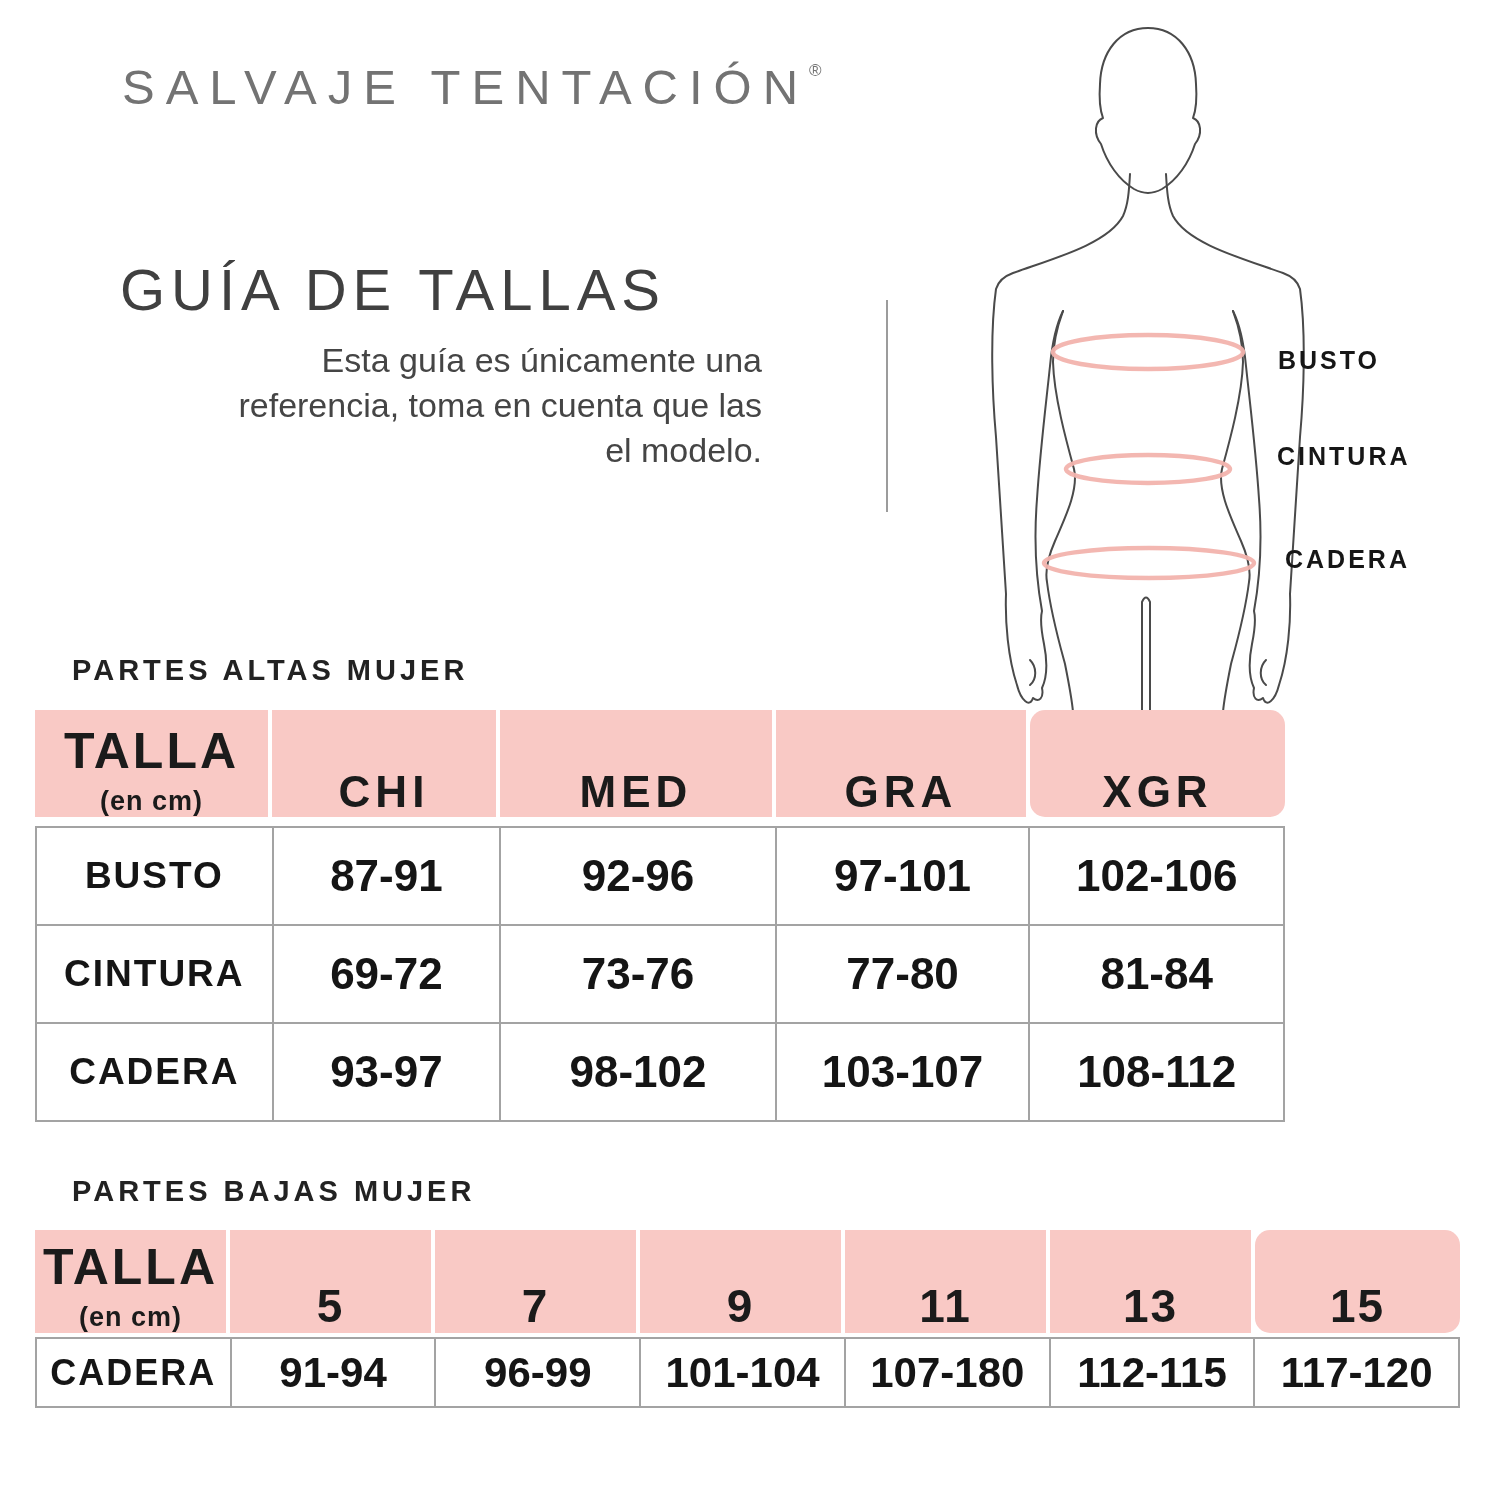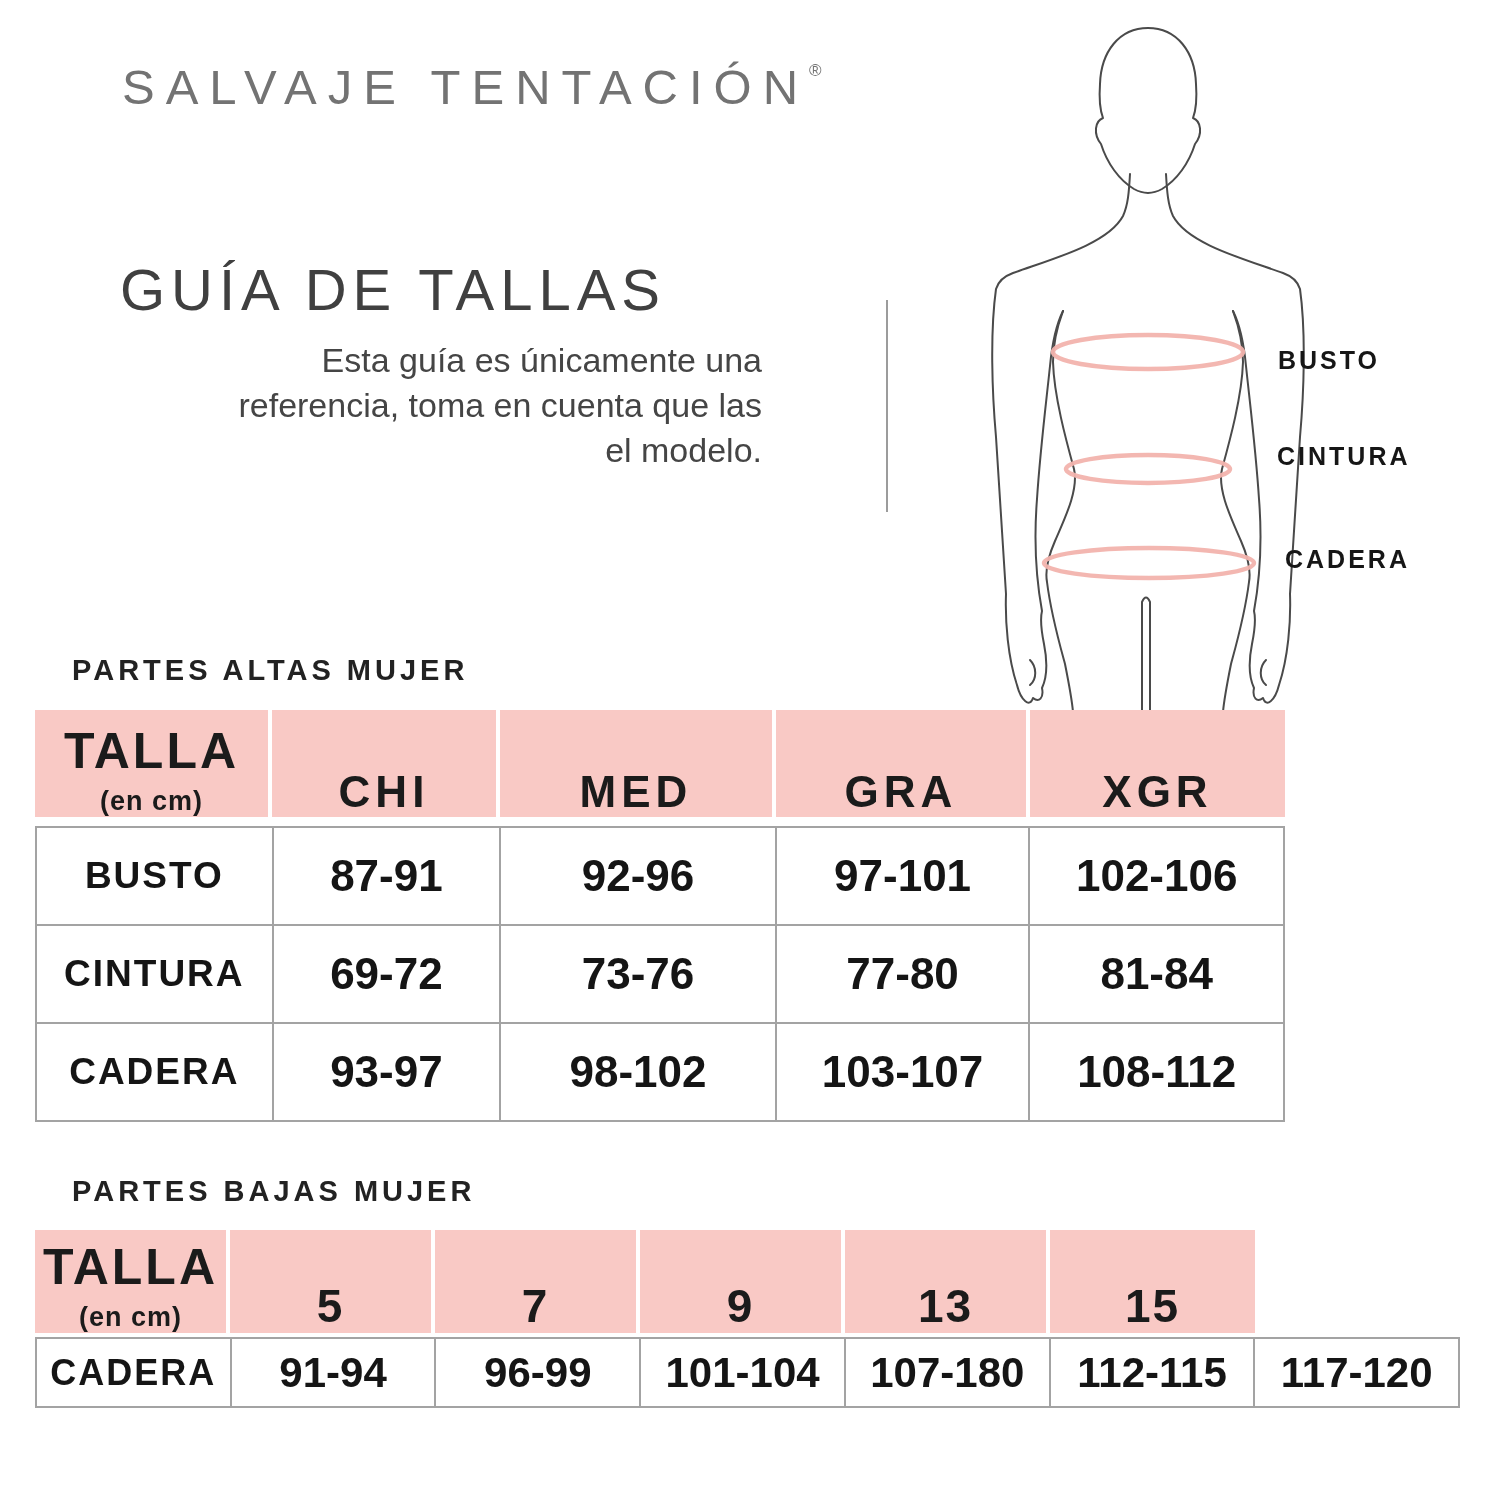--- a/index.html
+++ b/index.html
@@ -31,21 +31,21 @@
   .sizetable{position:absolute;}
   #table-tops{left:35px;top:710px;width:1250px;}
   #table-bottoms{left:35px;top:1230px;width:1425px;}
 
   .hdr{display:grid;}
   #table-tops .hdr{grid-template-columns:18.96% 18.24% 22.08% 20.32% 20.4%;height:107px;}
   #table-bottoms .hdr{grid-template-columns:13.68% 14.39% 14.39% 14.39% 14.39% 14.38% 14.38%;height:103px;}
   .hcell{background:var(--pink,#f9c9c5);display:flex;flex-direction:column;align-items:center;
          justify-content:flex-end;font-weight:700;font-size:44px;letter-spacing:5px;
          border-right:4px solid #fff;box-sizing:border-box;color:#1b1b1b;}
-  .hcell:last-child{border-right:none;}
+  .hcell:last-child{border-right:none;border-radius:15px;}
   #table-bottoms .hcell{font-size:46px;letter-spacing:2px;}
   .talla{font-size:50px;letter-spacing:3px;line-height:1;font-weight:700;}
   .encm{font-size:27px;letter-spacing:1px;margin-top:10px;font-weight:700;}
 
   table.tb{border-collapse:collapse;width:100%;table-layout:fixed;}
   #table-tops table.tb{margin-top:9px;}
   #table-bottoms table.tb{margin-top:4px;}
   .tb td{border:2px solid var(--border,#a3a3a3);background:#fff;text-align:center;
          vertical-align:middle;font-weight:700;font-size:44px;color:#151515;}
   #table-tops .tb td{height:94px;}
@@ -162,20 +162,21 @@
 <div class="section" id="sec-bottoms">PARTES BAJAS MUJER</div>
 <div class="sizetable" id="table-bottoms">
   <div class="hdr">
     <div class="hcell">
       <span class="talla">TALLA</span>
       <span class="encm">(en cm)</span>
     </div>
     <div class="hcell">5</div>
     <div class="hcell">7</div>
     <div class="hcell">9</div>
+    <div class="hcell">11</div>
     <div class="hcell">13</div>
     <div class="hcell">15</div>
   </div>
   <table class="tb">
     <colgroup>
         <col style="width:13.68%">
         <col style="width:14.39%">
         <col style="width:14.39%">
         <col style="width:14.39%">
         <col style="width:14.39%">

